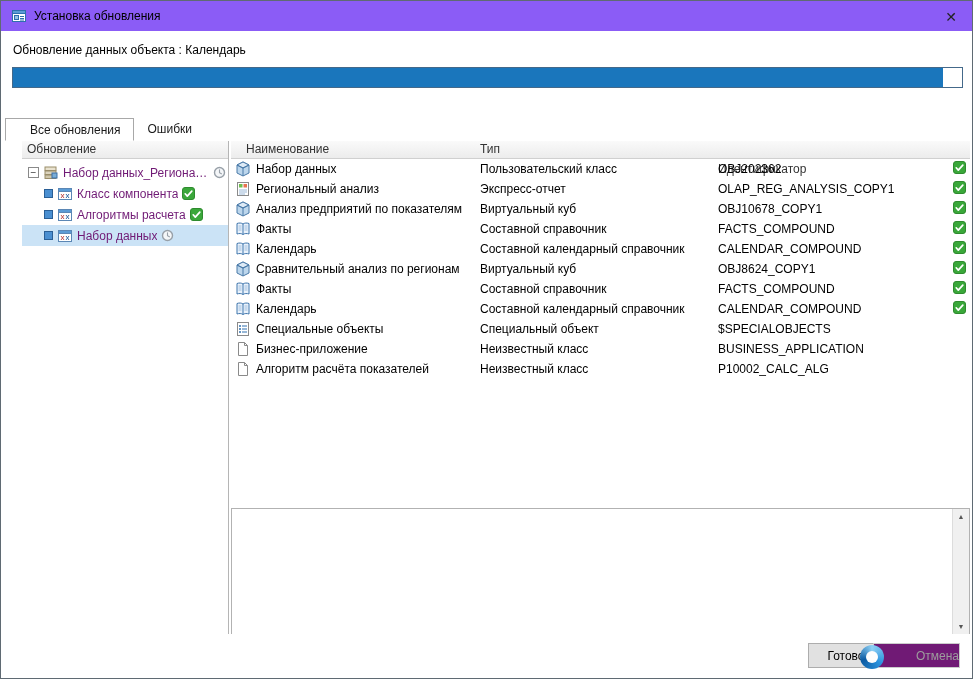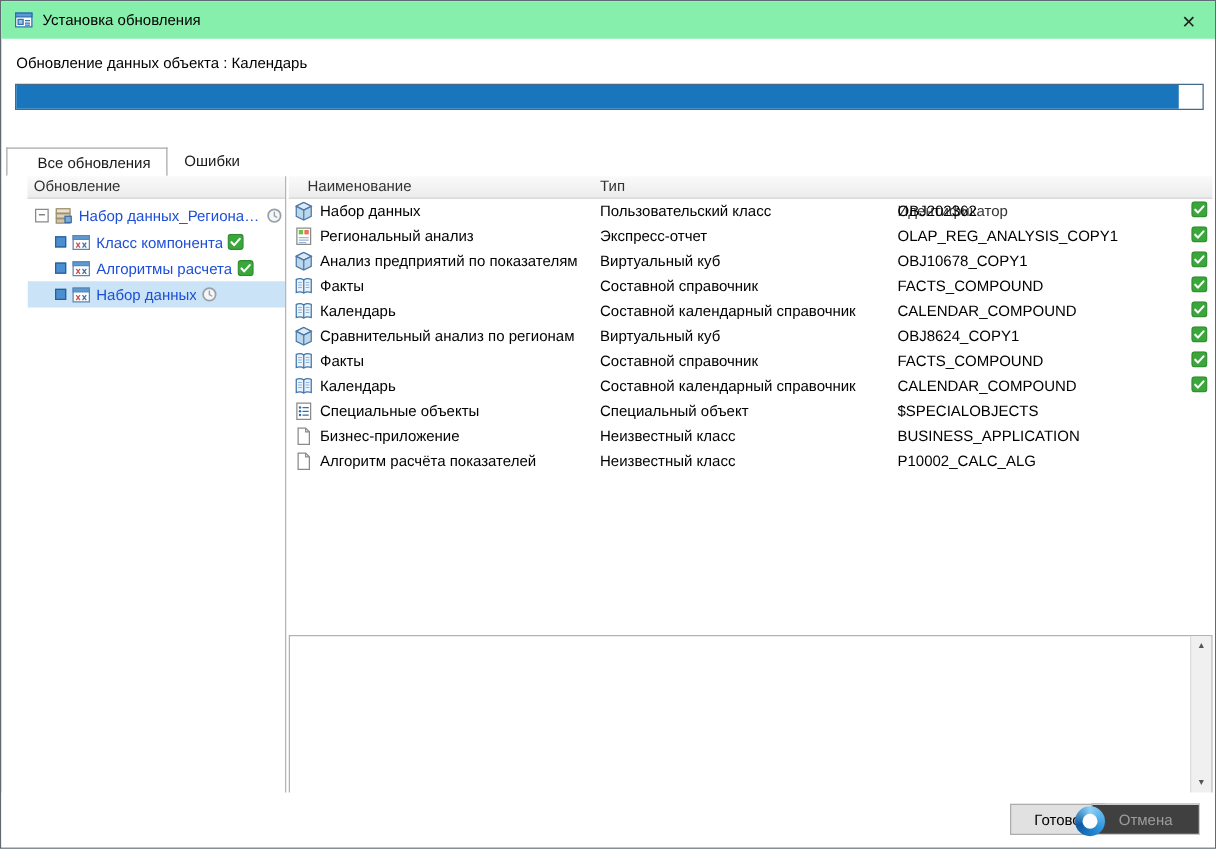--- a/index.html
+++ b/index.html
@@ -3,21 +3,21 @@
 <meta charset="utf-8">
 <style>
   * { box-sizing: border-box; margin: 0; padding: 0; }
   html, body { width: 973px; height: 679px; }
   body { font-family: "Liberation Sans", sans-serif; background: #fff; }
 
   .dialog { position: relative; width: 973px; height: 679px; background: #fff;
             border: 1px solid #5f6a73; overflow: hidden; }
 
   
-  .titlebar { position: absolute; left: 0; top: 0; right: 0; height: 30px; background: #86efac; }
+  .titlebar { position: absolute; left: 0; top: 0; right: 0; height: 30px; background: #8b5cf6; }
   .title-icon { position: absolute; left: 10px; top: 7px; width: 16px; height: 16px; }
   .title-text { position: absolute; left: 33px; top: 8px; font-size: 12px; color: #000; }
   .close-btn { position: absolute; right: 9px; top: 4px; width: 24px; height: 24px;
                line-height: 24px; text-align: center; font-size: 14px; color: #222; cursor: pointer; }
 
   .status-label { position: absolute; left: 12px; top: 42px; font-size: 12px; color: #000; }
 
   
   .progress { position: absolute; left: 11px; top: 66px; width: 951px; height: 21px;
               border: 1px solid #44698a; background: #fff; }
@@ -43,21 +43,21 @@
   .tree-row { display: flex; align-items: center; height: 21px; font-size: 12px;
               gap: 4px; padding-right: 2px; cursor: default; }
   .tree-row.lvl0 { padding-left: 6px; }
   .tree-row.lvl1 { padding-left: 22px; }
   .tree-row.selected { background: #cbe3f6; }
   .expander { width: 11px; height: 11px; border: 1px solid #898989; background: #fff;
               font-size: 10px; line-height: 9px; text-align: center; color: #333; flex: 0 0 auto; }
   .bullet { width: 9px; height: 9px; background: #4a8fd1; border: 1px solid #2a5f96; flex: 0 0 auto; }
   .ticon { width: 16px; height: 16px; flex: 0 0 auto; }
   .ticon svg, .ricon svg { display: block; }
-  .tlabel { white-space: nowrap; overflow: hidden; text-overflow: ellipsis; color: #1d4ed8; }
+  .tlabel { white-space: nowrap; overflow: hidden; text-overflow: ellipsis; color: #701a75; }
   .tstatus { flex: 0 0 auto; width: 13px; height: 13px; }
 
   
   .table-header { display: flex; height: 18px; line-height: 17px;
                   background: linear-gradient(#fafafa, #ececec);
                   border-bottom: 1px solid #d0d0d0; font-size: 12px; color: #333; }
   .th-name { width: 249px; padding-left: 15px; }
   .th-type { width: 238px; }
   .th-id { flex: 1; margin-top: 20px; }
   .th-check { width: 22px; }
@@ -80,22 +80,22 @@
               font-size: 7px; line-height: 16px; color: #555; }
   .sb-up { top: 0; }
   .sb-down { bottom: 0; }
 
   
   .footer { position: absolute; left: 0; right: 0; bottom: 0; height: 44px; background: #fff; }
   .btn { position: absolute; bottom: 10px; height: 25px; font-size: 12px;
          font-family: "Liberation Sans", sans-serif; border: 1px solid #adadad;
          background: #e1e1e1; cursor: pointer; }
   .btn-done { right: 88px; width: 76px; color: #000; }
-  .btn-cancel { right: 12px; width: 87px; color: #9d9d9d; background: #404040;
-                border-color: #cccccc; cursor: default; }
+  .btn-cancel { right: 12px; width: 87px; color: #9d9d9d; background: #701a75;
+                border-color: #cccccc; cursor: default; text-align: right; }
   .busy { position: absolute; right: 88px; bottom: 9px; width: 24px; height: 24px;
           border-radius: 50%; z-index: 3;
           background: conic-gradient(#8ed0f5, #2b93de 35%, #0c5ba2 70%, #8ed0f5); }
   .busy::after { content: ''; position: absolute; left: 6px; top: 6px; width: 12px;
                  height: 12px; border-radius: 50%; background: #fdfdfd; }
 </style>
 </head>
 <body>
 
 <div class="dialog">

